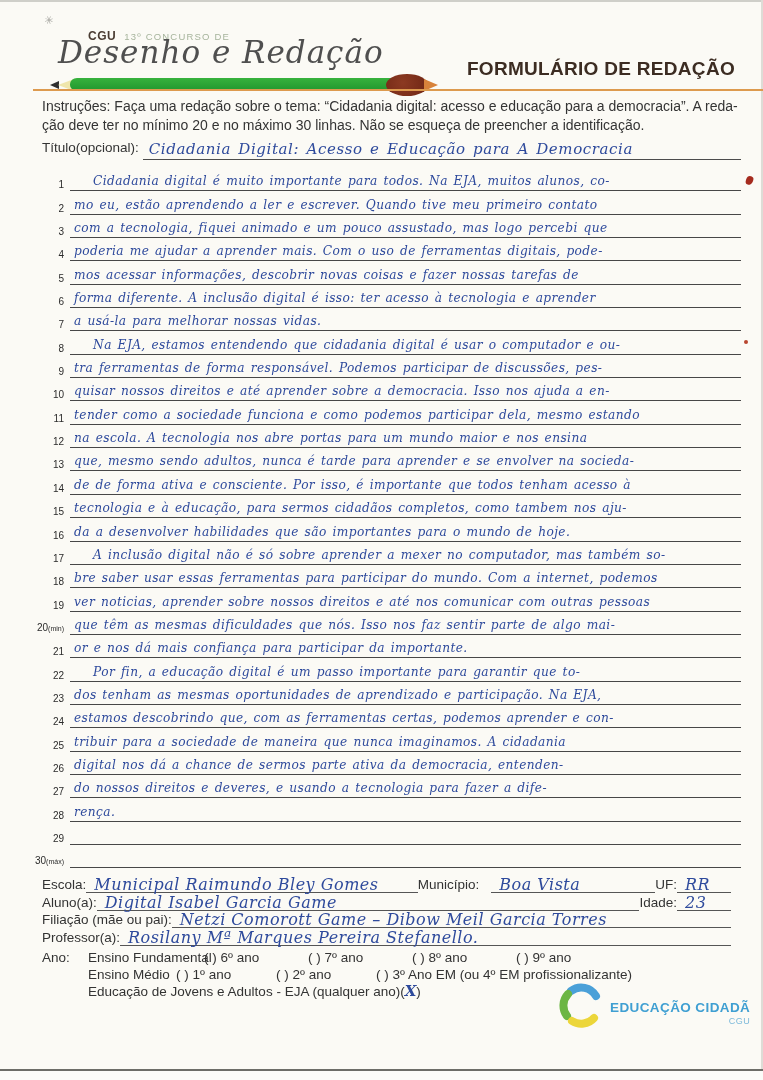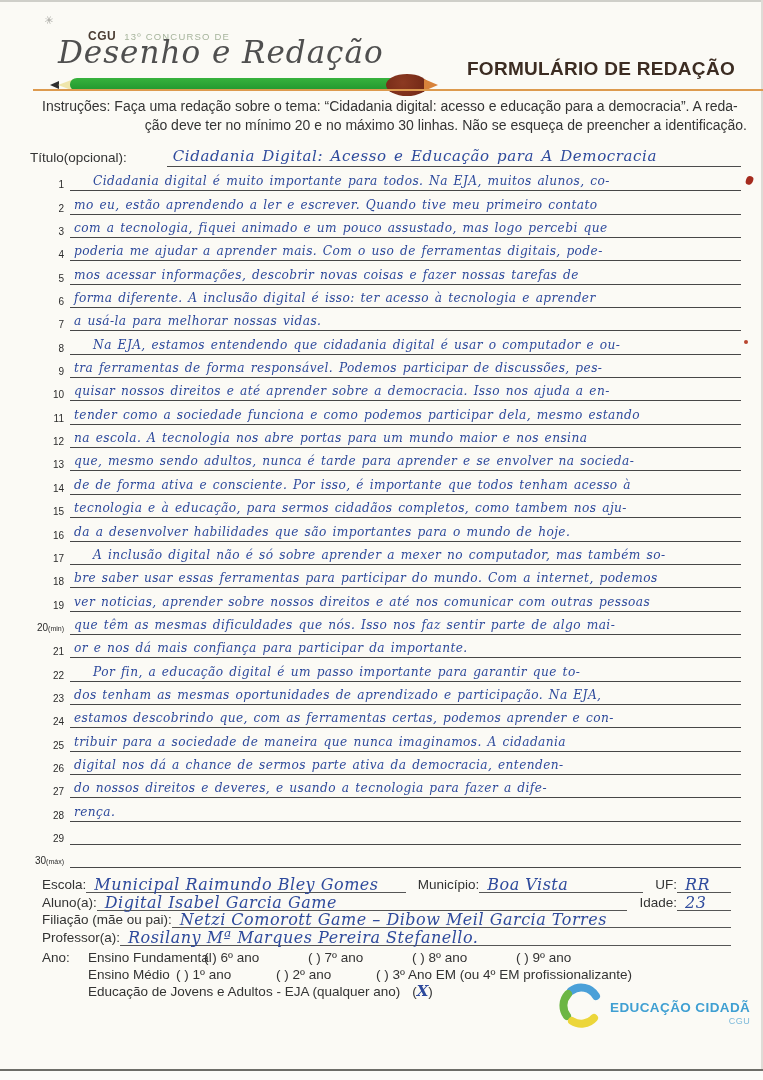--- a/index.html
+++ b/index.html
@@ -34,21 +34,21 @@
   .form-title{
     position:absolute;right:28px;top:58px;
     font-size:19px;font-weight:bold;color:#3c2c22;letter-spacing:.3px;white-space:nowrap;
   }
   .orange-rule{position:absolute;left:33px;top:89px;right:0;height:2px;background:#dd9a4e;}
 
   
   .instructions{position:absolute;left:42px;top:97px;width:705px;font-size:14px;line-height:19px;color:#343434;}
 
   
-  .title-row{position:absolute;left:30px;top:140px;right:22px;display:flex;align-items:flex-end;height:27px;gap:36px;}
+  .title-row{position:absolute;left:42px;top:140px;right:22px;display:flex;align-items:flex-start;height:27px;}
   .title-label{font-size:13.5px;color:#333;white-space:nowrap;padding-bottom:2px;}
   .title-value{flex:1;border-bottom:1.4px solid #4c4c4c;margin-left:4px;padding:0 2px 1px 6px;white-space:nowrap;overflow:hidden;}
 
   .hw{
     font-family:"DejaVu Serif", serif;font-style:italic;color:#2e4a9c;
   }
   .hw-md{font-size:15px;letter-spacing:.6px;word-spacing:2px;}
 
   
   .essay{position:absolute;left:28px;top:168px;right:22px;}
@@ -62,23 +62,23 @@
     white-space:nowrap;overflow:hidden;padding:0 2px 1px 4px;line-height:15px;
   }
 
   
   .ident{position:absolute;left:42px;top:876px;right:32px;font-size:13.5px;color:#333;}
   .irow{display:flex;align-items:flex-end;height:17.4px;white-space:nowrap;}
   .ilabel{padding-bottom:1px;flex:none;}
   .ival{border-bottom:1.2px solid #555;padding:0 4px 0 8px;overflow:visible;}
   .hw-lg{font-size:16px;letter-spacing:.5px;line-height:14px;}
   .grow{flex:1;}
-  .w150{width:152px;flex:none;}
+  .w150{width:152px;flex:none;margin-left:12px;}
   .w40{width:42px;flex:none;}
-  .ml{margin-left:12px;}
+  .ml{margin-left:0;}
 
   .ano{margin-top:4px;}
   .arow{display:flex;align-items:baseline;height:17.2px;white-space:nowrap;}
   .ano-label{width:46px;flex:none;}
   .fund-name{width:116px;flex:none;}
   .opt{width:104px;flex:none;}
   .arow2{padding-left:46px;}
   .medio-name{width:88px;flex:none;}
   .opt2{width:100px;flex:none;}
   .arow3{padding-left:46px;}
@@ -111,21 +111,21 @@
     <div class="wood"></div>
     <div class="bodyg"></div>
     <div class="berry"></div>
     <div class="berry-tip"></div>
   </div>
   <div class="form-title">FORMULÁRIO DE REDAÇÃO</div>
   <div class="orange-rule"></div>
 
   <div class="instructions">
     <span style="display:block;">Instruções: Faça uma redação sobre o tema: “Cidadania digital: acesso e educação para a democracia”. A reda-</span>
-    <span style="display:block;text-align:right;">ção deve ter no mínimo 20 e no máximo 30 linhas. Não se esqueça de preencher a identificação.</span>
+    <span style="display:block;">ção deve ter no mínimo 20 e no máximo 30 linhas. Não se esqueça de preencher a identificação.</span>
   </div>
 
   <div class="title-row">
     <span class="title-label">Título(opcional):</span>
     <span class="title-value hw hw-md">Cidadania Digital: Acesso e Educação para A Democracia</span>
   </div>
 
   <div class="essay">
       <div class="eline">
         <span class="lnum">1</span>

